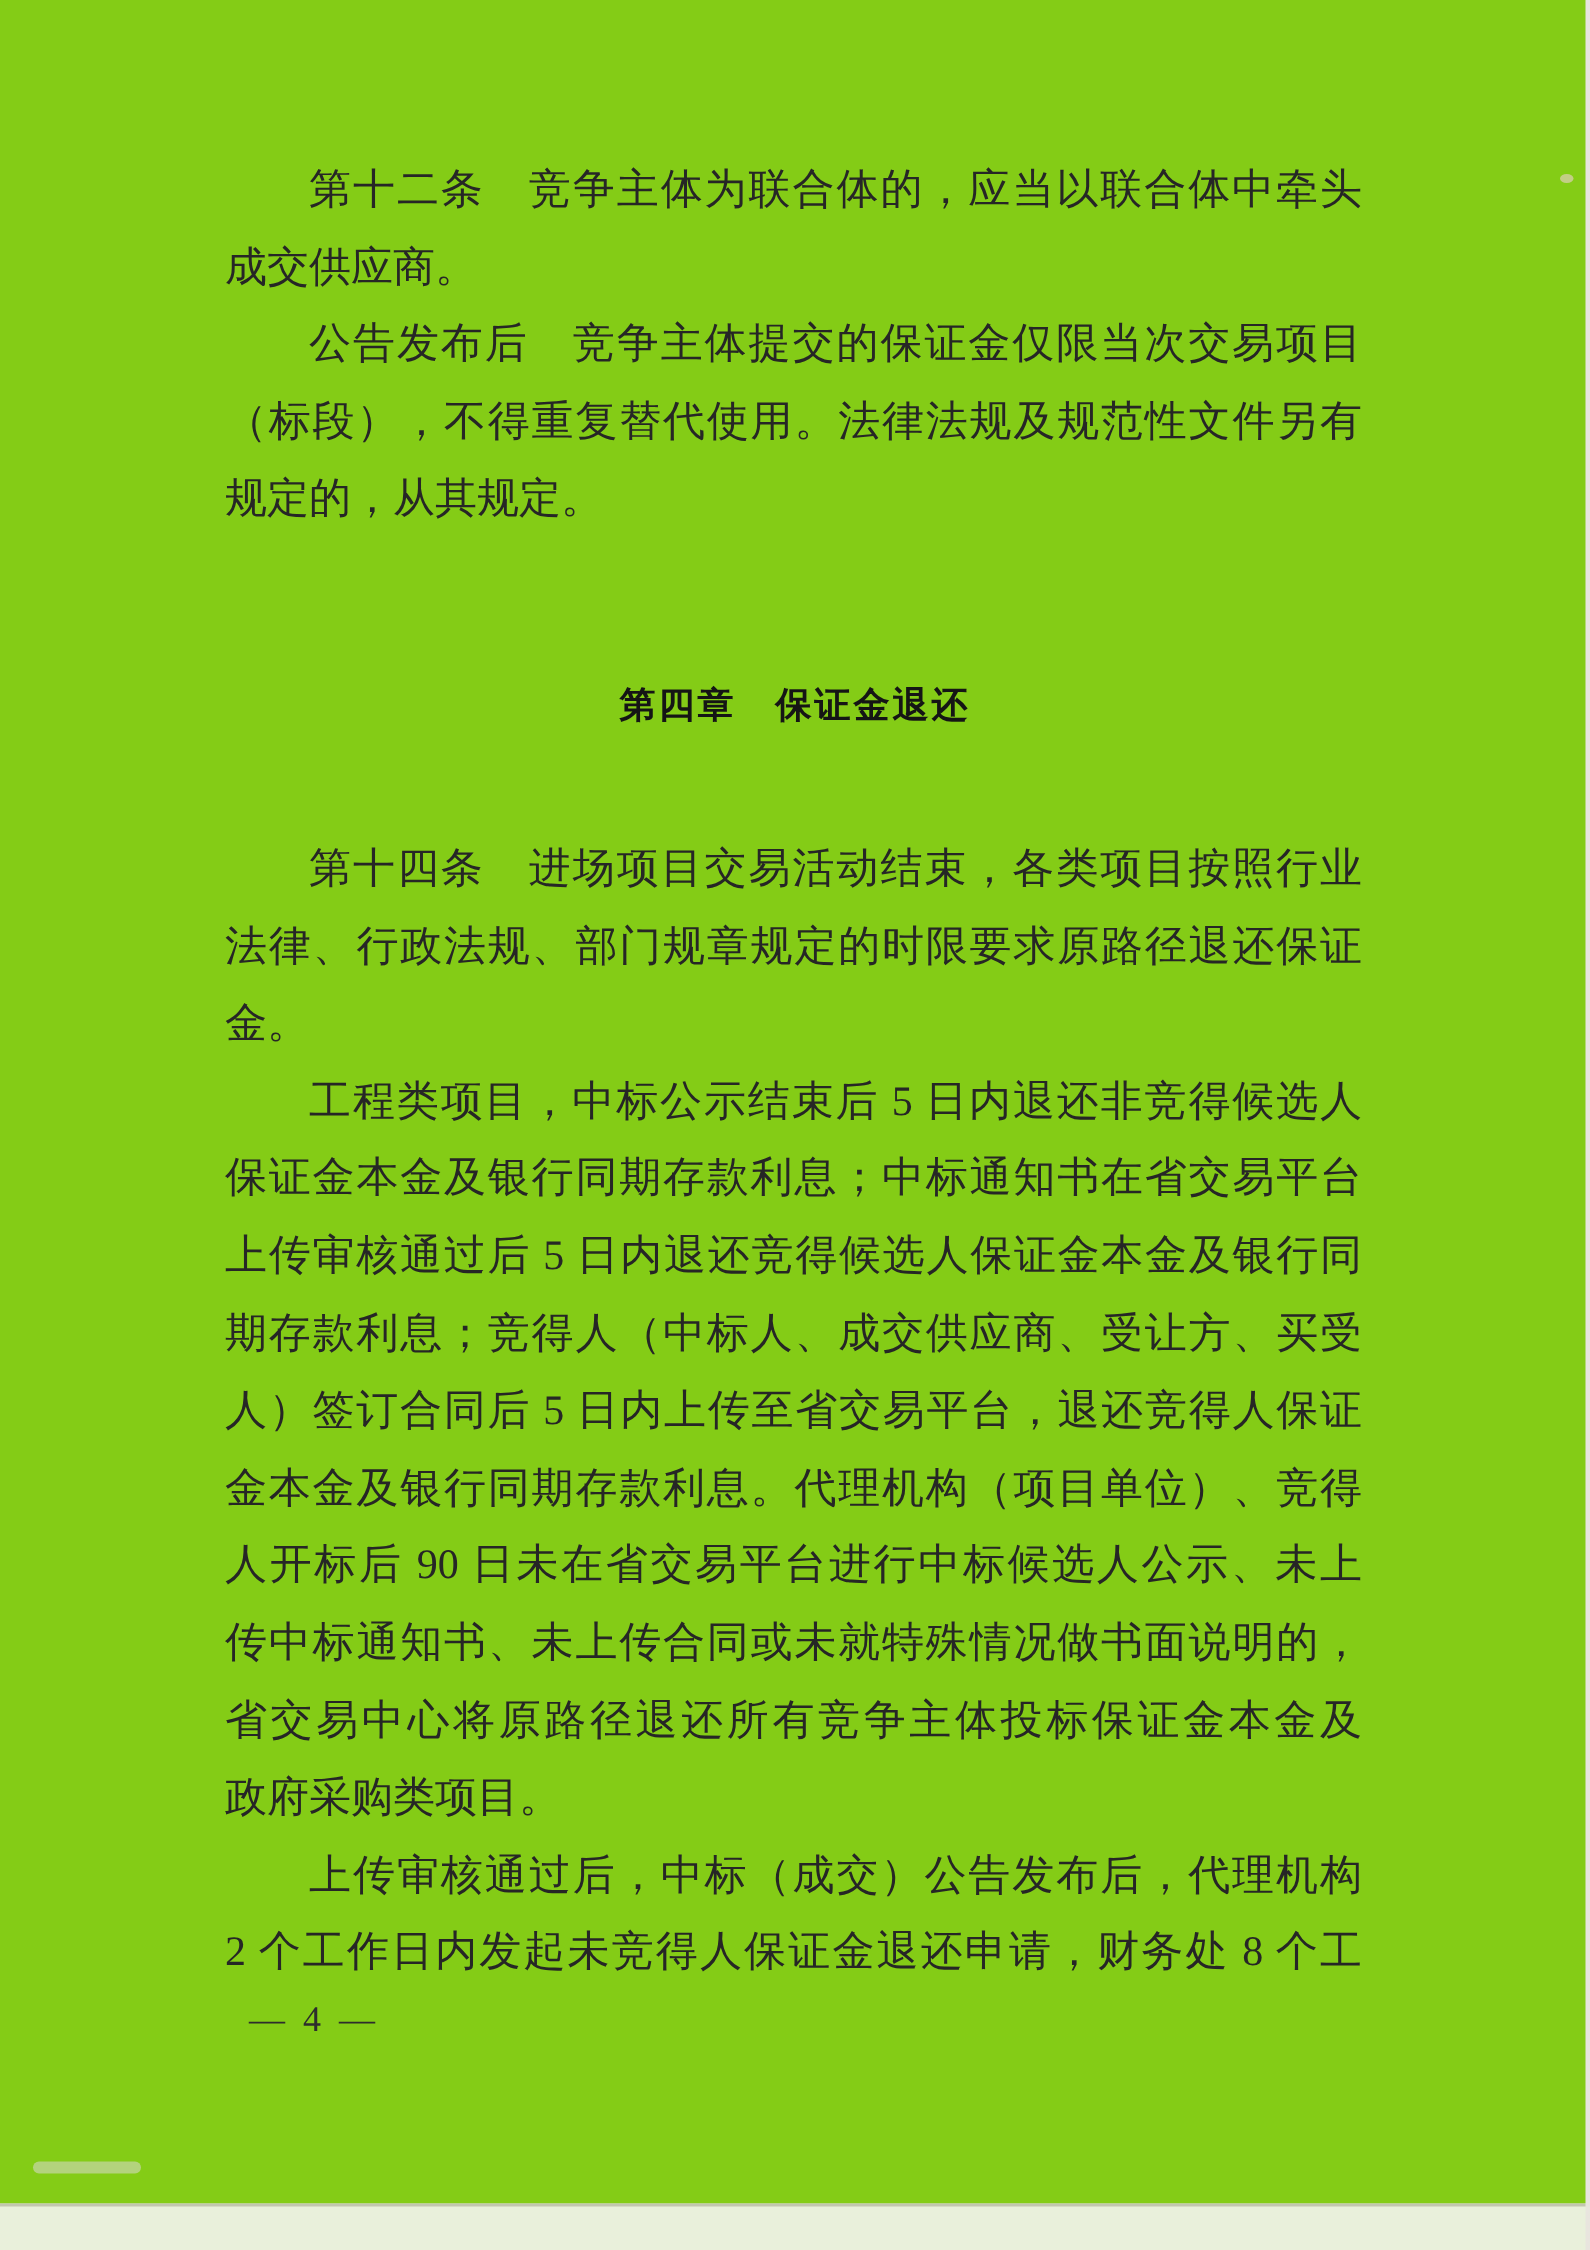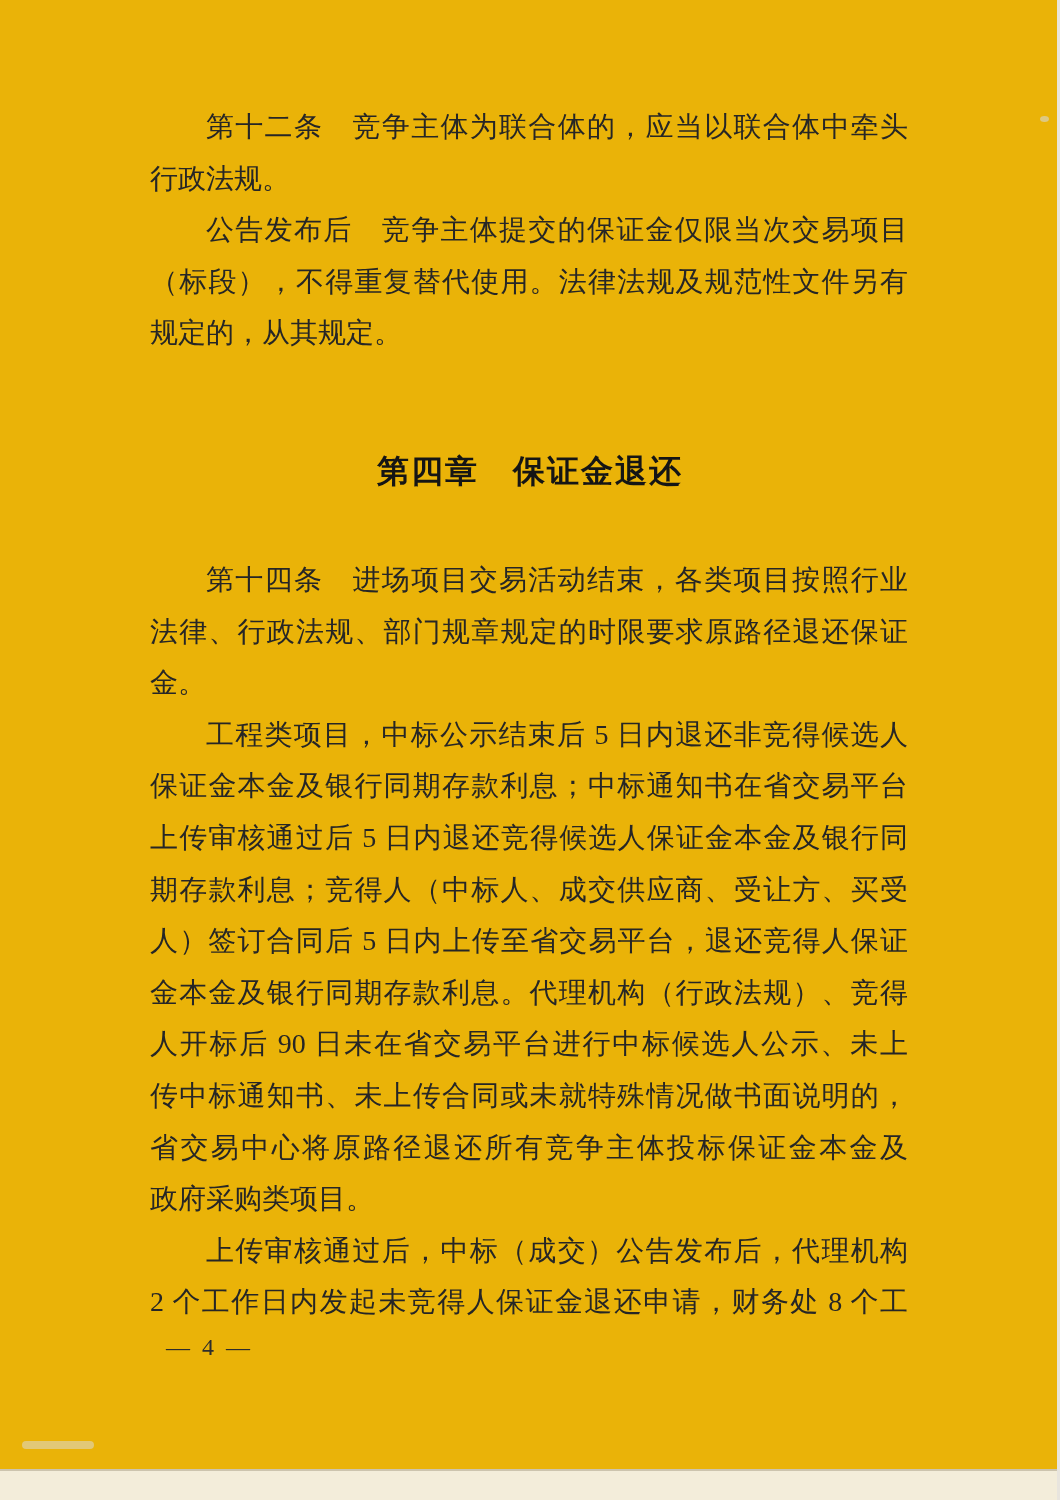--- a/index.html
+++ b/index.html
@@ -1,39 +1,39 @@
 <!DOCTYPE html>
 <html lang="zh"><head>
 <meta charset="utf-8">
 <style>
   html,body{margin:0;padding:0;background:#ffffff;}
   .page{
     position:relative;
     width:1060px;height:1500px;
-    background:#eab308;
+    background:#84cc16;
     font-family:"Liberation Serif","DejaVu Serif",serif;
     color:#262626;
     overflow:hidden;
   }
   .textblock{position:absolute;left:150px;width:758px;}
   .block-1{top:101px;}
   .block-2{top:554px;}
   .ln{
     height:51.6px;line-height:51.6px;
     font-size:28px;margin:0;padding:0;
     white-space:normal;
   }
   .full{text-align:justify;text-align-last:justify;}
   .last{text-align:left;text-align-last:left;}
   .indent{padding-left:56px;}
   .chapter{
     position:absolute;left:0;top:444px;width:100%;
     height:54px;line-height:54px;margin:0;
     text-align:center;
-    font-size:32px;font-weight:700;letter-spacing:2px;
+    font-size:24px;font-weight:700;letter-spacing:2px;
     color:#151515;
   }
   .pagenum{
     position:absolute;left:166px;top:1334px;
     font-size:24px;letter-spacing:3px;color:#2d2d2d;
   }
   
   .scan-bottom{
     position:absolute;left:0;right:0;top:1469px;height:31px;
     background:#f5f4f1;
@@ -53,38 +53,38 @@
     background:#dbd9d4;opacity:.55;border-radius:4px;
   }
 </style>
 </head>
 <body>
 
 <div class="page">
 
   <section class="textblock block-1">
     <p class="ln full indent">第十二条　竞争主体为联合体的，应当以联合体中牵头</p>
-    <p class="ln last">行政法规。</p>
+    <p class="ln last">成交供应商。</p>
     <p class="ln full indent">公告发布后　竞争主体提交的保证金仅限当次交易项目</p>
     <p class="ln full">（标段），不得重复替代使用。法律法规及规范性文件另有</p>
     <p class="ln last">规定的，从其规定。</p>
   </section>
 
   <h2 class="chapter">第四章　保证金退还</h2>
 
   <section class="textblock block-2">
     <p class="ln full indent">第十四条　进场项目交易活动结束，各类项目按照行业</p>
     <p class="ln full">法律、行政法规、部门规章规定的时限要求原路径退还保证</p>
     <p class="ln last">金。</p>
     <p class="ln full indent">工程类项目，中标公示结束后 5 日内退还非竞得候选人</p>
     <p class="ln full">保证金本金及银行同期存款利息；中标通知书在省交易平台</p>
     <p class="ln full">上传审核通过后 5 日内退还竞得候选人保证金本金及银行同</p>
     <p class="ln full">期存款利息；竞得人（中标人、成交供应商、受让方、买受</p>
     <p class="ln full">人）签订合同后 5 日内上传至省交易平台，退还竞得人保证</p>
-    <p class="ln full">金本金及银行同期存款利息。代理机构（行政法规）、竞得</p>
+    <p class="ln full">金本金及银行同期存款利息。代理机构（项目单位）、竞得</p>
     <p class="ln full">人开标后 90 日未在省交易平台进行中标候选人公示、未上</p>
     <p class="ln full">传中标通知书、未上传合同或未就特殊情况做书面说明的，</p>
     <p class="ln full">省交易中心将原路径退还所有竞争主体投标保证金本金及</p>
     <p class="ln last">政府采购类项目。</p>
     <p class="ln full indent">上传审核通过后，中标（成交）公告发布后，代理机构</p>
     <p class="ln full">2 个工作日内发起未竞得人保证金退还申请，财务处 8 个工</p>
   </section>
 
   <div class="pagenum">— 4 —</div>
 

